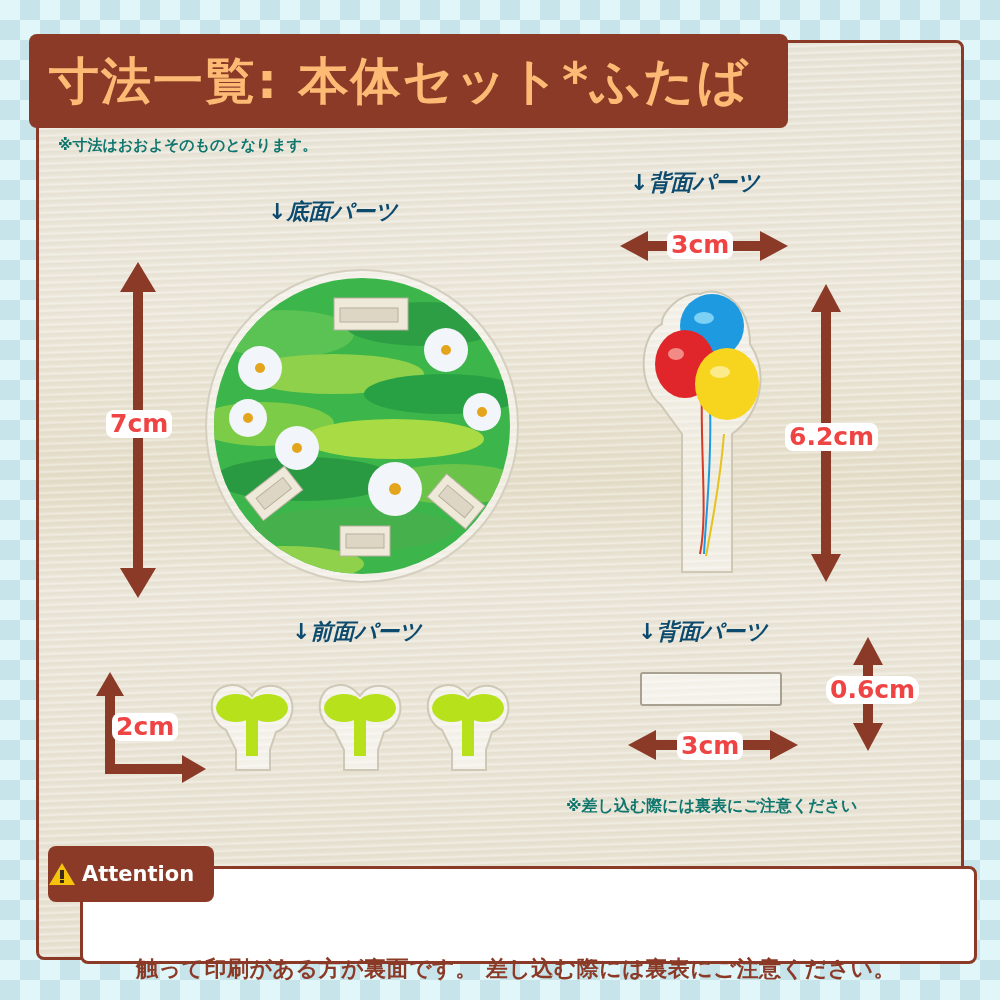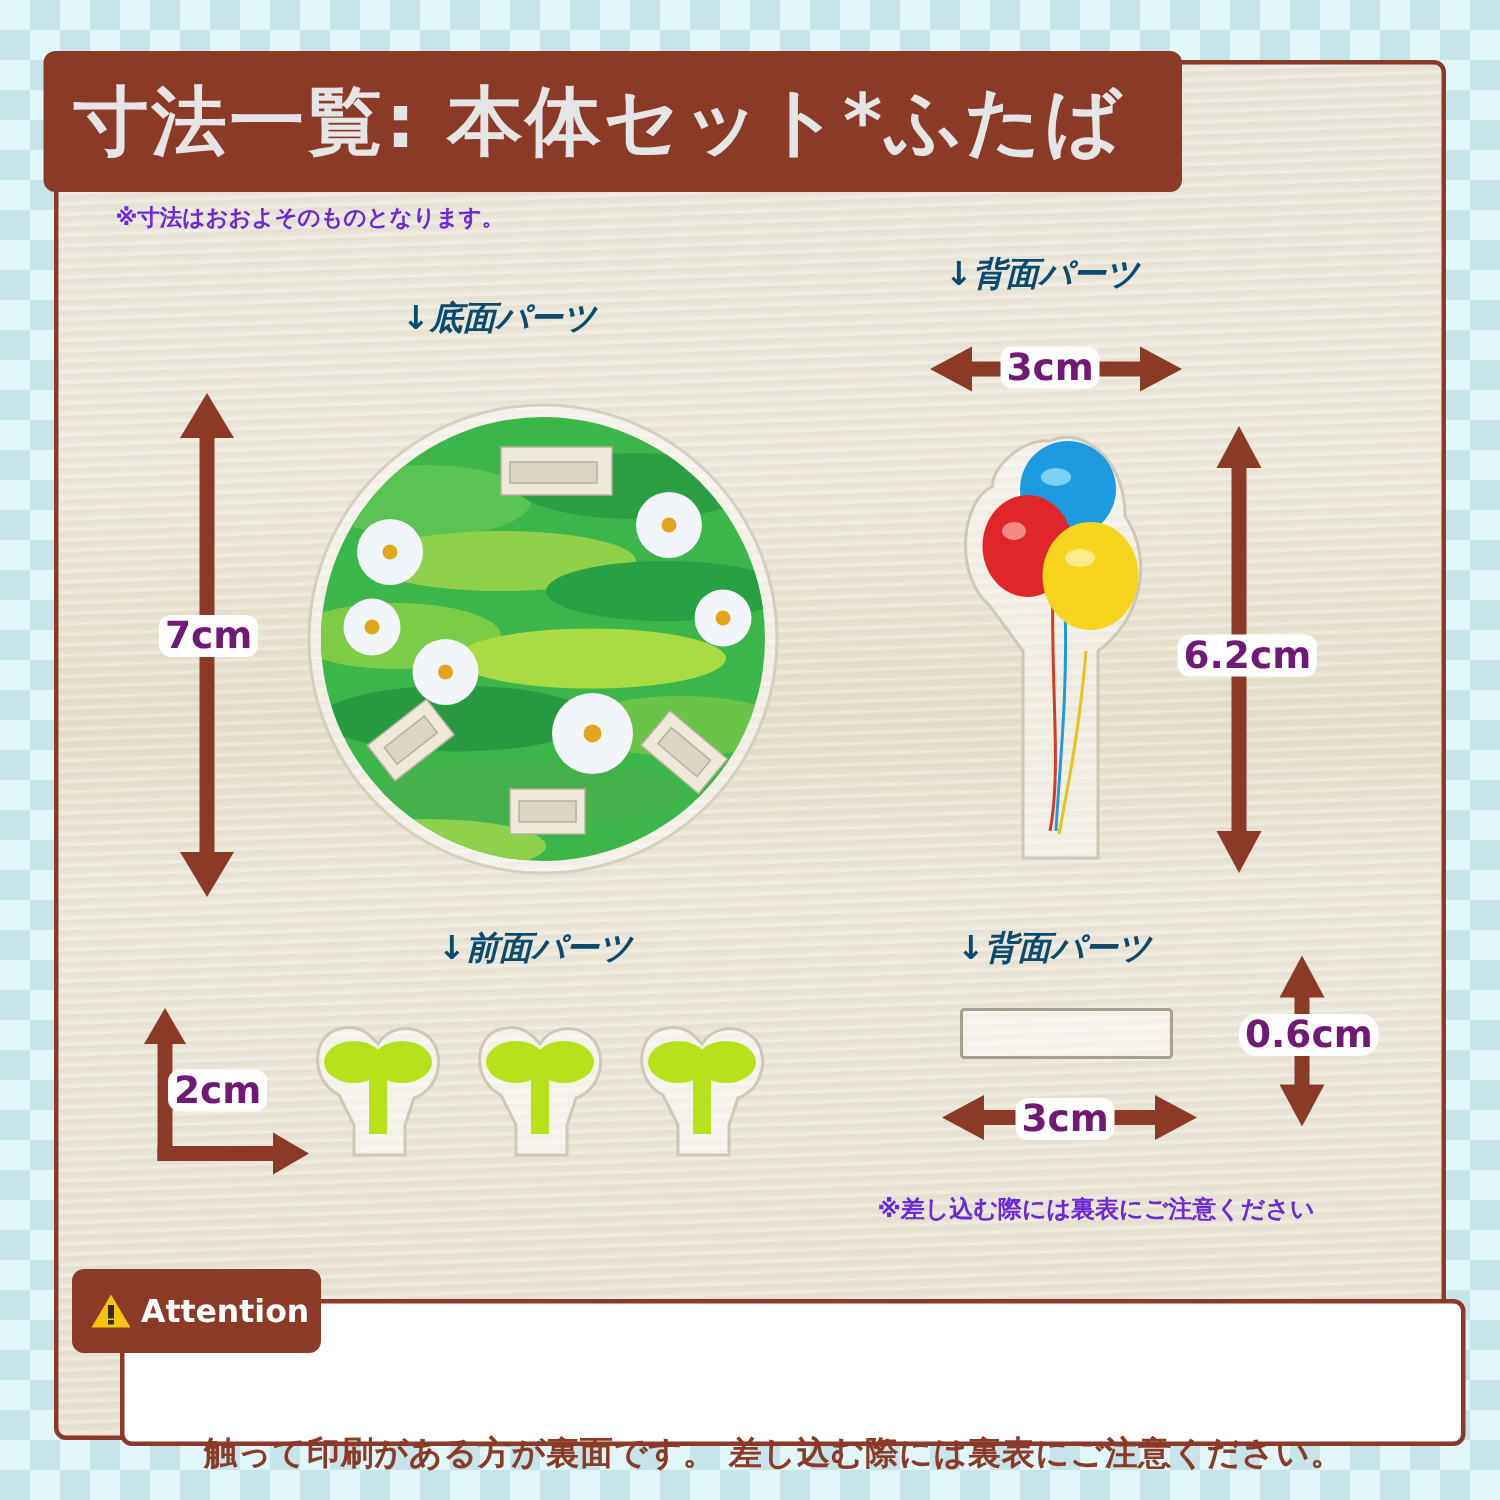--- a/index.html
+++ b/index.html
@@ -20,44 +20,44 @@
     background:
       repeating-linear-gradient(178deg, rgba(255,255,255,0.0) 0px, rgba(255,255,255,0.35) 2px, rgba(200,190,165,0.12) 4px, rgba(255,255,255,0) 7px),
       linear-gradient(180deg, #e8e4d8 0%, #ece7da 30%, #e4ddc8 48%, #ebe6d9 60%, #e7e1d1 100%);
   }
   .title-box {
     position: absolute; left: 29px; top: 34px; width: 759px; height: 94px;
     background: #8b3a27; border-radius: 8px;
     display: flex; align-items: center; padding-left: 20px;
   }
   .title-text {
-    color: #e5e5e5; font-size: 50px; font-weight: bold; letter-spacing: 2px;
+    color: #fdba74; font-size: 50px; font-weight: bold; letter-spacing: 2px;
     font-family: "DejaVu Sans", sans-serif;
     text-align: right;
   }
   .note {
-    position: absolute; color: #6d28d9; font-weight: bold; font-size: 15px; margin-left: 19px;
+    position: absolute; color: #0f766e; font-weight: bold; font-size: 15px;
   }
   .label {
     position: absolute; color: #0c4a6e; font-weight: bold; font-size: 22px; font-style: italic;
   }
   .dim {
-    position: absolute; color: #701a75; font-weight: bold; font-size: 25px;
+    position: absolute; color: #ef4444; font-weight: bold; font-size: 25px;
     background: #fff; padding: 0 4px; border-radius: 8px; line-height: 28px;
     text-shadow: none;
   }
   svg.abs { position: absolute; overflow: visible; }
   .attn-box {
     position: absolute; left: 80px; top: 866px; width: 897px; height: 98px;
     background: #fff; border: 3px solid #8b3a27; border-radius: 8px;
   }
   .attn-tab {
     position: absolute; left: 48px; top: 846px; width: 166px; height: 56px;
     background: #8b3a27; border-radius: 8px;
-    display: flex; align-items: center; padding-left: 12px; gap: 6px;
+    display: flex; align-items: center; padding-left: 0; gap: 6px;
   }
   .attn-label { color: #fff; font-weight: bold; font-size: 21px; }
   .attn-msg {
     position: absolute; left: 136px; top: 920px;
     color: #8b3a27; font-weight: bold; font-size: 22px; letter-spacing: 0.5px; margin-top: 34px;
   }
 </style>
 </head>
 <body>
 

